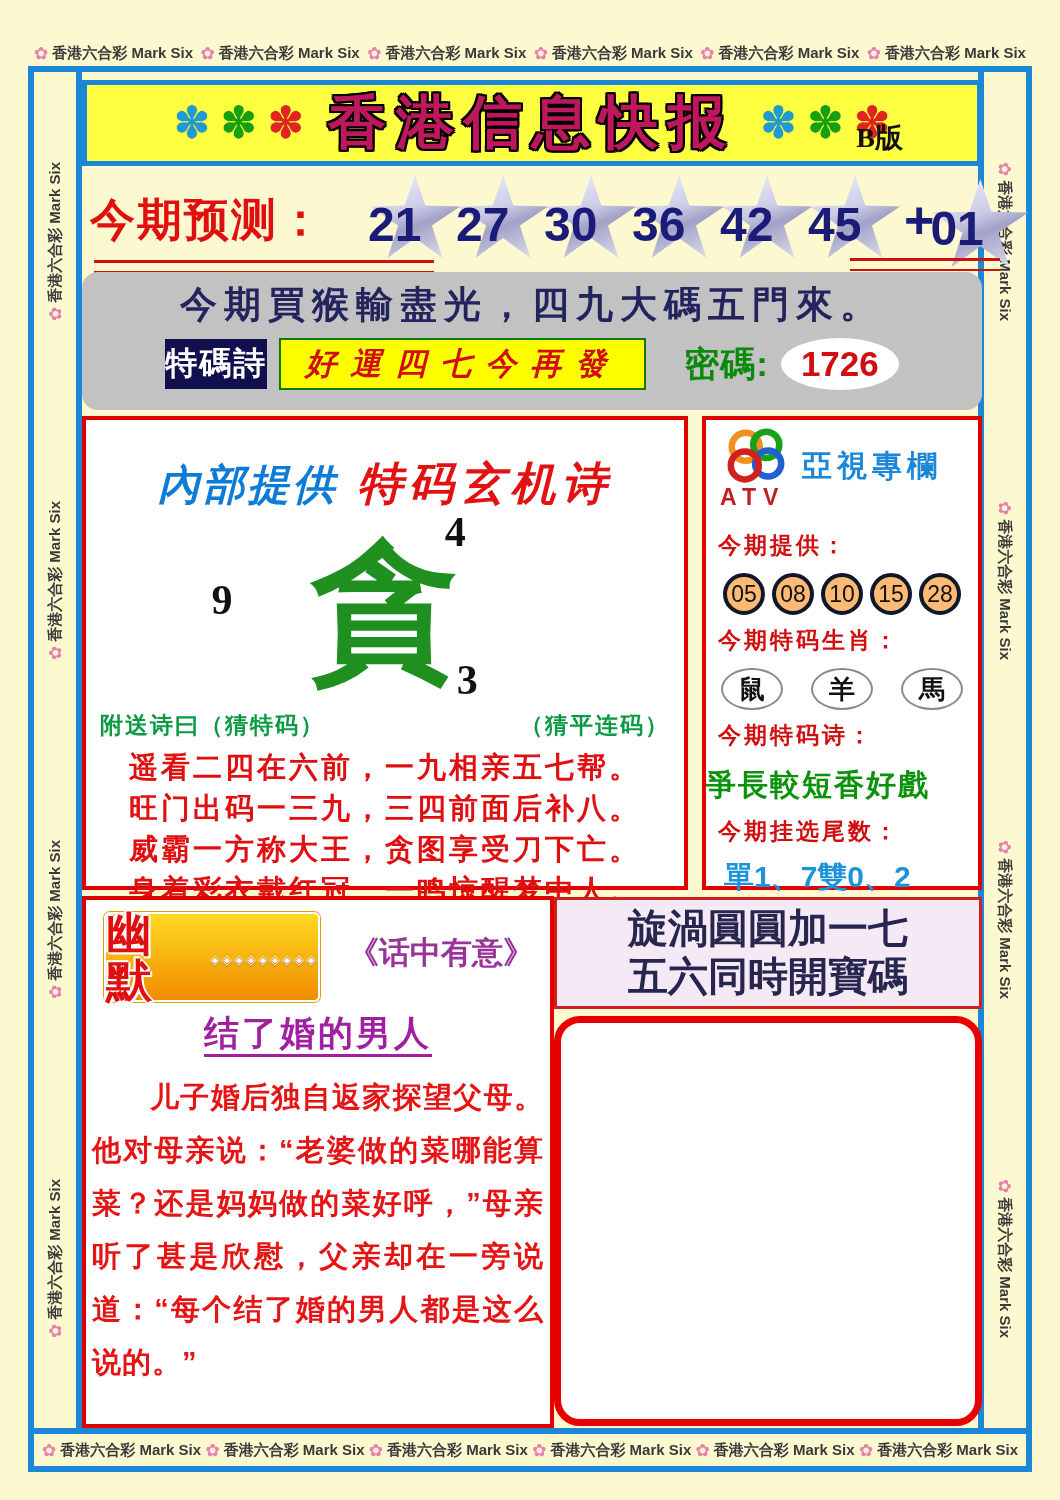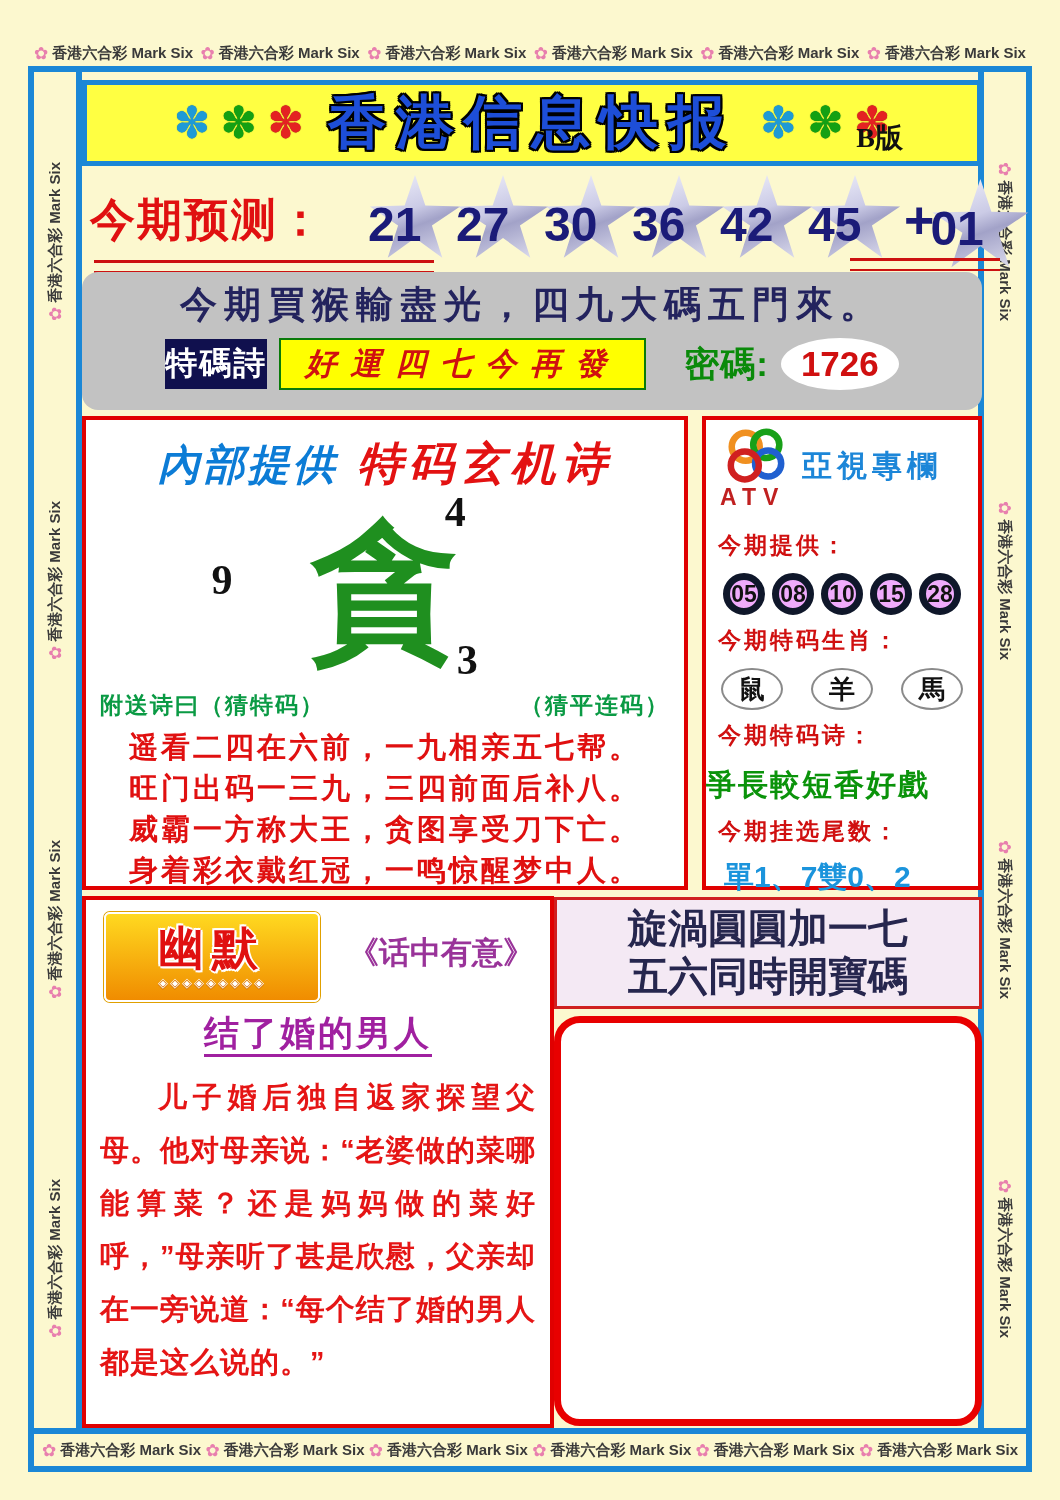--- a/index.html
+++ b/index.html
@@ -21,21 +21,21 @@
   .vstrip.left .rot{transform:rotate(-90deg) translateX(-1356px);}
   .vstrip.right .rot{transform:rotate(90deg) translateY(-42px);}
   .bstrip{position:absolute;left:0;right:0;bottom:0;height:32px;border-top:6px solid #1b87d6;display:flex;justify-content:space-between;align-items:center;padding:0 8px;}
 
   
   .banner{position:absolute;left:48px;top:8px;width:900px;height:86px;background:#ffff42;border:5px solid #1b87d6;box-sizing:border-box;display:flex;align-items:center;justify-content:center;gap:10px;}
   .ast{font-size:44px;font-weight:bold;line-height:1;}
   .ast.blue{color:#1e9ad6;text-shadow:0 0 1px #06689e;}
   .ast.green{color:#13a013;text-shadow:0 0 1px #066d06;}
   .ast.red{color:#e42222;text-shadow:0 0 1px #8e0c0c;}
-  .banner-title{font-family:"Liberation Serif","DejaVu Serif",serif;font-size:58px;font-weight:bold;color:#1d4ed8;letter-spacing:10px;margin:12px 14px;white-space:nowrap;
+  .banner-title{font-family:"Liberation Serif","DejaVu Serif",serif;font-size:58px;font-weight:bold;color:#be185d;letter-spacing:10px;margin:12px 14px;white-space:nowrap;
     text-shadow:2px 0 #000,-2px 0 #000,0 2px #000,0 -2px #000,2px 2px #000,-2px -2px #000,2px -2px #000,-2px 2px #000;}
   .edition{position:absolute;right:74px;bottom:4px;font-family:"Liberation Serif","DejaVu Serif",serif;font-size:28px;font-weight:bold;color:#111;}
 
   
   .prediction{position:absolute;left:48px;top:100px;width:900px;height:96px;display:flex;align-items:center;gap:43px;}
   .pred-label{font-size:45px;font-weight:bold;color:#e01010;letter-spacing:2px;white-space:nowrap;margin-left:8px;}
   .stars{display:flex;align-items:center;margin-left:6px;}
   .star{position:relative;width:94px;height:90px;flex:none;margin-left:-6px;}
   .star::before{content:"";position:absolute;inset:0;background:linear-gradient(160deg,#f4f4fd 0%,#cbcbe6 40%,#a2a2c8 55%,#ededf8 100%);
     clip-path:polygon(50% 0%,61% 34%,98% 35%,68% 56%,79% 92%,50% 70%,21% 92%,32% 56%,2% 35%,39% 34%);}
@@ -55,21 +55,21 @@
   .pass-label{color:#0a8a0a;font-size:35px;font-weight:bold;margin-left:26px;letter-spacing:1px;}
   .pass-value{background:#fff;border-radius:50%;color:#d01010;font-size:35px;font-weight:bold;padding:6px 20px;}
 
   
   .panel{position:absolute;background:#fff;border:4px solid #e00000;box-sizing:border-box;}
   .panel.mystery{left:48px;top:344px;width:606px;height:474px;}
   .panel.atv{left:668px;top:344px;width:280px;height:474px;}
   .panel.humor{left:48px;top:824px;width:472px;height:532px;}
 
   
-  .mys-head{display:flex;justify-content:center;align-items:baseline;gap:20px;margin-top:14px;white-space:nowrap;}
+  .mys-head{display:flex;justify-content:center;align-items:baseline;gap:20px;margin-top:34px;white-space:nowrap;}
   .mys-src{font-size:42px;font-weight:bold;color:#0c7cd6;font-style:italic;letter-spacing:3px;}
   .mys-title{font-size:45px;font-weight:bold;color:#e31212;font-style:italic;letter-spacing:6px;}
   .charblock{position:relative;height:188px;margin-top:4px;}
   .bigchar{position:absolute;left:50%;top:50%;transform:translate(-50%,-50%);font-family:"Liberation Serif","DejaVu Serif",serif;font-size:148px;font-weight:bold;color:#1f8f1f;line-height:1;}
   .cnum{position:absolute;font-size:42px;font-weight:bold;color:#111;font-family:"Liberation Serif","DejaVu Serif",serif;}
   .cnum.t{left:60%;top:-10px;}
   .cnum.l{left:21%;top:58px;}
   .cnum.b{left:62%;top:138px;}
   .sub-row{display:flex;justify-content:space-between;padding:0 14px;margin-top:4px;}
   .sub-row span{font-size:23px;font-weight:bold;color:#0a9a44;letter-spacing:2px;white-space:nowrap;}
@@ -77,38 +77,38 @@
   .mys-poem div{font-size:29px;font-weight:bold;color:#e01010;line-height:41px;letter-spacing:3px;white-space:nowrap;}
   .mys-foot{margin-top:2px;text-align:center;font-size:27px;font-weight:bold;color:#e01010;letter-spacing:1px;white-space:nowrap;}
 
   
   .atv-head{position:relative;height:100px;}
   .atv-logo{position:absolute;left:8px;top:6px;}
   .atv-text{position:absolute;left:14px;top:64px;font-size:23px;font-weight:bold;color:#c02020;letter-spacing:7px;}
   .atv-col{position:absolute;left:96px;top:26px;font-family:"Liberation Serif","DejaVu Serif",serif;font-size:30px;font-weight:bold;color:#1c86d8;letter-spacing:5px;white-space:nowrap;}
   .atv-label{font-size:23px;font-weight:bold;color:#d01010;letter-spacing:3px;margin:10px 0 0 12px;white-space:nowrap;}
   .ballrow{display:flex;justify-content:center;gap:7px;margin-top:12px;}
-  .ball{width:42px;height:42px;border-radius:50%;background:#f0abfc;border:7px solid #0f172a;display:flex;align-items:center;justify-content:center;font-size:23px;font-weight:bold;color:#111;box-sizing:border-box;}
+  .ball{width:42px;height:42px;border-radius:50%;background:#fdba74;border:4px solid #0f172a;display:flex;align-items:center;justify-content:center;font-size:23px;font-weight:normal;color:#111;box-sizing:border-box;}
   .zrow{display:flex;justify-content:center;gap:28px;margin-top:12px;}
   .zodiac{width:62px;height:42px;border:2px solid #8a8a8a;border-radius:50%;display:flex;align-items:center;justify-content:center;font-family:"Liberation Serif","DejaVu Serif",serif;font-size:26px;font-weight:bold;color:#111;box-sizing:border-box;}
   .atv-poem{margin:14px 0 0 0;font-size:30px;font-weight:bold;color:#0a930a;letter-spacing:2px;white-space:nowrap;}
   .atv-tail{margin:10px 0 0 18px;font-size:30px;font-weight:bold;color:#1b94dc;white-space:nowrap;}
   .atv-bet{display:flex;align-items:baseline;margin:8px 0 0 12px;}
   .atv-bet .val{font-size:28px;font-weight:bold;color:#0a8a0a;margin-left:4px;}
 
   
   .humor-head{position:relative;height:104px;}
-  .humor-logo{position:absolute;left:18px;top:12px;width:212px;height:86px;background:linear-gradient(#ffd920,#f08c00);border:2px solid #fff;border-radius:6px;box-shadow:0 0 0 1px #e0a000;display:flex;flex-direction:column;align-items:center;justify-content:center;}
+  .humor-logo{position:absolute;left:18px;top:12px;width:212px;height:86px;background:linear-gradient(#ffd920,#f08c00);border:2px solid #fff;border-radius:6px;box-shadow:0 0 0 1px #e0a000;display:flex;flex-direction:row;align-items:center;justify-content:center;}
   .humor-logo .word{font-size:46px;font-weight:bold;color:#e01010;letter-spacing:8px;line-height:1;
     text-shadow:2px 0 #fff,-2px 0 #fff,0 2px #fff,0 -2px #fff,2px 2px #fff,-2px -2px #fff;}
   .wave{margin-top:4px;font-size:13px;color:#fff;letter-spacing:2px;text-shadow:0 1px 0 #c86000;}
   .humor-sub{position:absolute;left:244px;top:32px;font-size:31px;font-weight:bold;color:#993399;white-space:nowrap;margin-left:18px;}
   .humor-title{text-align:center;margin-top:6px;}
   .humor-title span{font-size:35px;font-weight:bold;color:#a020a0;border-bottom:3px solid #a020a0;letter-spacing:3px;padding-bottom:2px;}
-  .humor-body{margin:14px 14px 0;font-size:29px;font-weight:bold;color:#e51515;line-height:53px;text-align:justify;text-indent:2em;letter-spacing:1px;}
+  .humor-body{margin:14px 6px 0;font-size:29px;font-weight:bold;color:#e51515;line-height:53px;text-align:justify;text-indent:2em;letter-spacing:1px;}
 
   
   .callig{position:absolute;left:520px;top:825px;width:428px;height:112px;background:#f4e9f4;border:3px solid #d02020;box-sizing:border-box;display:flex;flex-direction:column;justify-content:space-evenly;}
   .callig div{display:flex;justify-content:space-around;padding:0 14px;font-family:"Liberation Serif","DejaVu Serif",serif;font-size:40px;font-weight:bold;color:#26264e;line-height:1;}
   .blankbox{position:absolute;left:520px;top:944px;width:428px;height:410px;background:#fff;border:7px solid #e80000;border-radius:26px;box-sizing:border-box;}
 </style>
 </head>
 <body>
 
 <div class="page">

